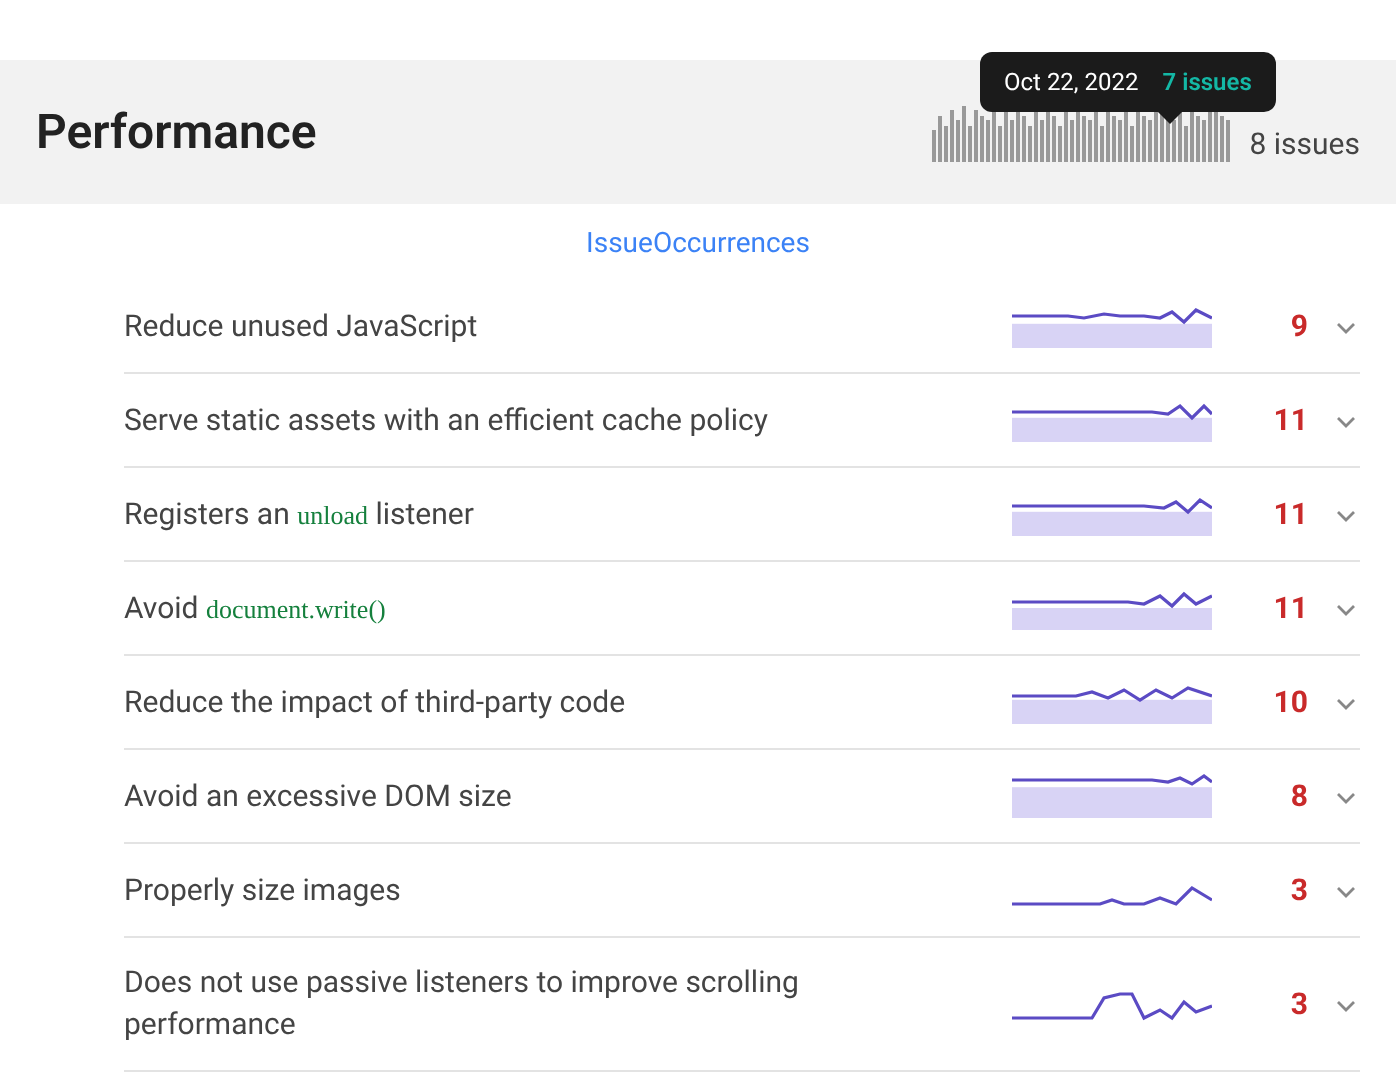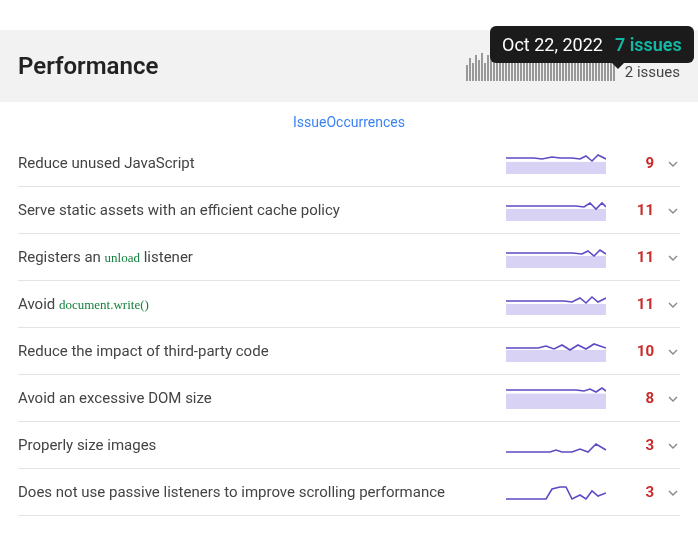--- a/index.html
+++ b/index.html
@@ -47,21 +47,21 @@
     display: inline-block;
   }
   .tooltip {
     position: absolute;
     top: 26px;
     left: 490px;
     background: #1b1b1b;
     color: #fff;
     border-radius: 6px;
     padding: 8px 12px;
-    font-size: 18px;
+    font-size: 12px;
     display: flex;
     align-items: center;
     gap: 12px;
     z-index: 10;
   }
   .tooltip::after {
     content: "";
     position: absolute;
     bottom: -6px;
     left: 60%;
@@ -74,21 +74,21 @@
     color: #14b8a6;
     font-weight: 600;
   }
   .cols {
     display: flex;
     justify-content: center;
     padding: 12px 18px 10px;
     font-size: 14px;
     color: #3b82f6;
   }
-  .rows { padding: 0 18px; }
+  .rows { padding: 0 18px; margin-left: 44px; }
   .row {
     display: flex;
     align-items: center;
     padding: 12px 0;
     border-bottom: 1px solid #e3e3e3;
     gap: 12px;
   }
   .issue-name {
     flex: 1;
     font-size: 15px;
@@ -177,21 +177,21 @@
         <span style="height: 25.5556px;"></span>
         <span style="height: 18.2222px;"></span>
         <span style="height: 28px;"></span>
         <span style="height: 23.1111px;"></span>
         <span style="height: 20.6667px;"></span>
         <span style="height: 25.5556px;"></span>
         <span style="height: 28px;"></span>
         <span style="height: 23.1111px;"></span>
         <span style="height: 20.6667px;"></span>
       </div>
-    <div class="header-count">2 issues</div>
+    <div class="header-count">8 issues</div>
   </div>
 </div>
 
 <div class="cols">
   <div>Issue</div>
   <div>Occurrences</div>
 </div>
 
 <div class="rows" id="rows">
     <div class="row">

